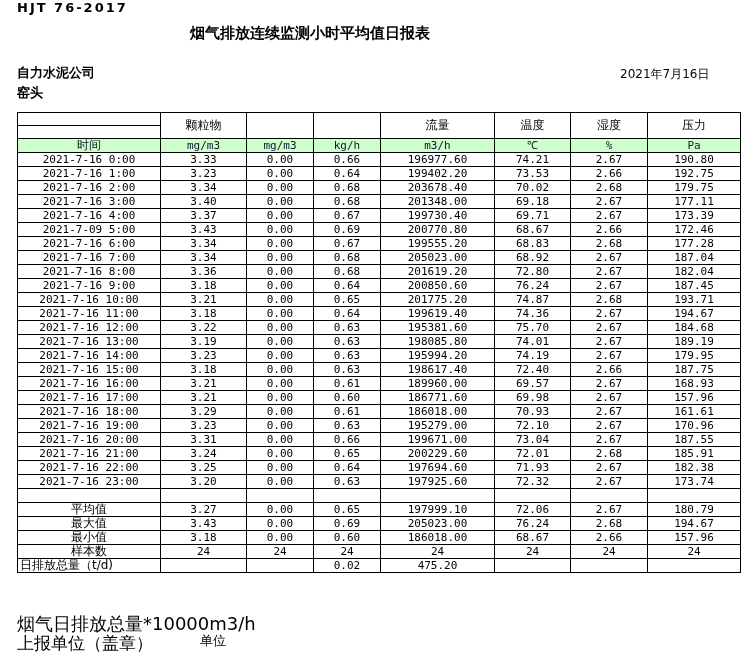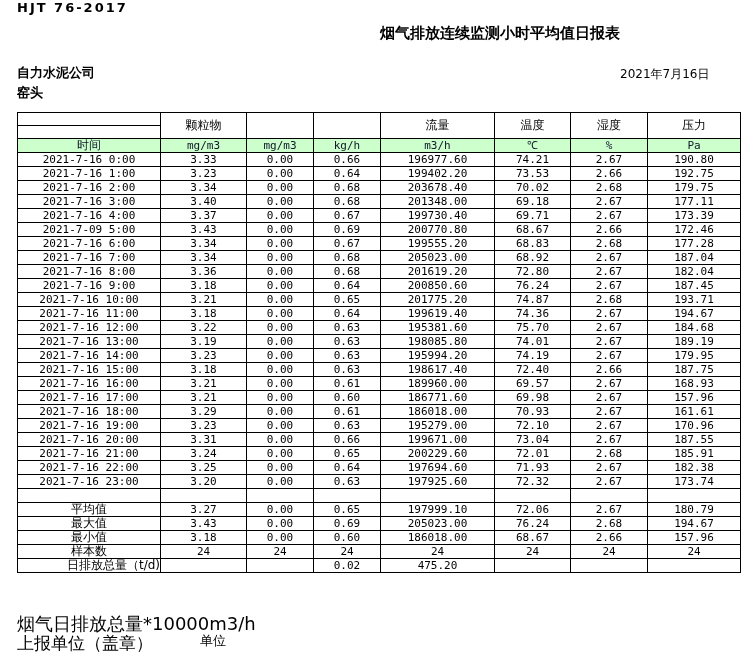--- a/index.html
+++ b/index.html
@@ -9,21 +9,21 @@
     background: #ffffff; color: #000000;
     font-family: "DejaVu Sans", sans-serif;
     position: relative; overflow: hidden;
   }
   .std-code {
     position: absolute; left: 17px; top: 0;
     font-weight: bold; font-size: 13px; letter-spacing: 2px;
   }
   .title {
     position: absolute; top: 24px; left: 0; width: 620px;
-    text-align: right; font-weight: bold; font-size: 15px;
+    text-align: center; font-weight: bold; font-size: 15px;
   }
   .company {
     position: absolute; left: 17px; top: 64px;
     font-weight: bold; font-size: 13px;
   }
   .report-date {
     position: absolute; left: 620px; top: 66px; font-size: 12px;
   }
   .location {
     position: absolute; left: 17px; top: 84px;
@@ -42,21 +42,21 @@
     height: 13.6px; line-height: 13px;
   }
   tr.group-header td { height: 13px; font-family: "DejaVu Sans", sans-serif; font-size: 12px; }
   tr.unit-row td {
     height: 14px;
     background: #ccffcc; color: #0f172a;
   }
   tr.unit-row td:first-child { font-family: "DejaVu Sans", sans-serif; font-size: 12px; }
   tr.spacer-row td { height: 14px; }
   #summary-rows td:first-child { font-family: "DejaVu Sans", sans-serif; font-size: 12px; }
-  #summary-rows tr:last-child td:first-child { text-align: right; padding-left: 2px; }
+  #summary-rows tr:last-child td:first-child { text-align: left; padding-left: 2px; }
   .note {
     position: absolute; left: 17px; top: 612px; font-size: 18px;
     font-family: "DejaVu Sans", sans-serif;
   }
   .report-unit { position: absolute; left: 17px; top: 632px; font-size: 17px; }
   .unit-label { position: absolute; left: 200px; top: 632px; font-size: 13px; }
 </style>
 </head>
 <body>
 

